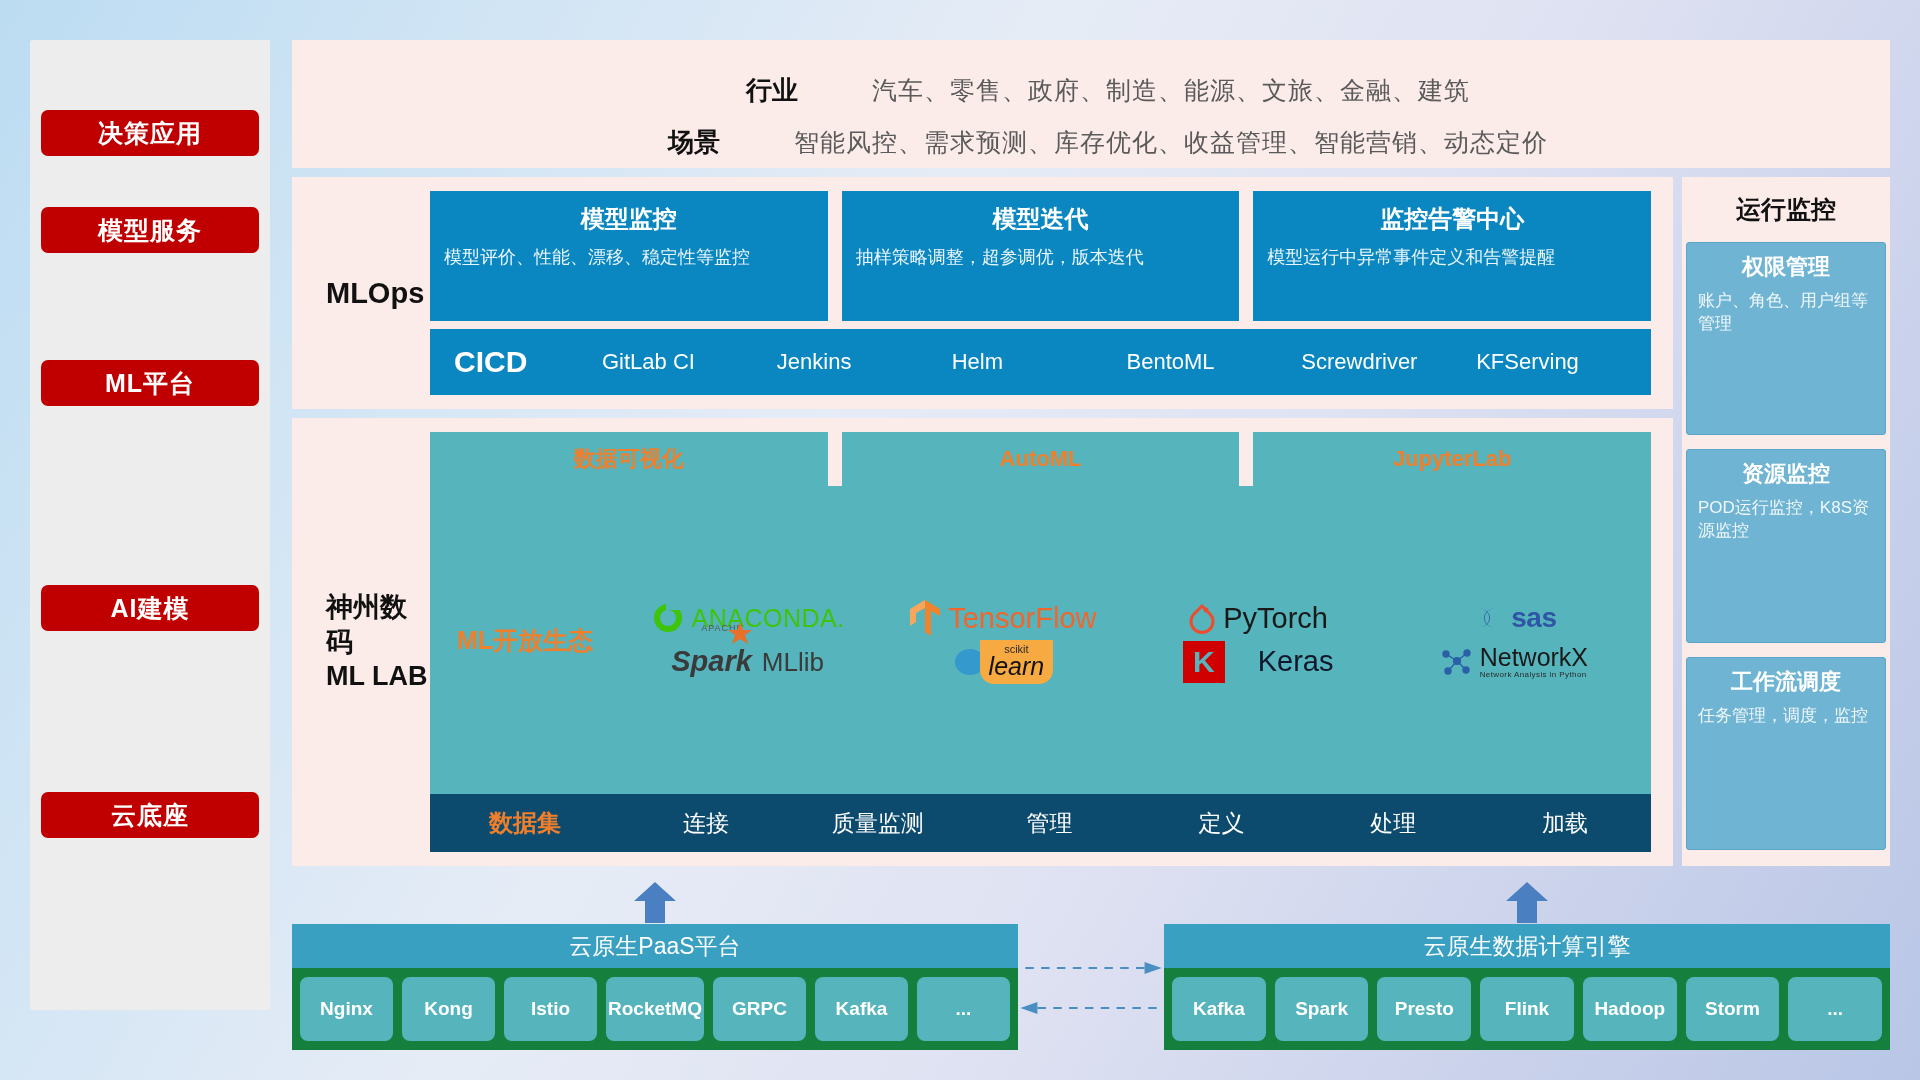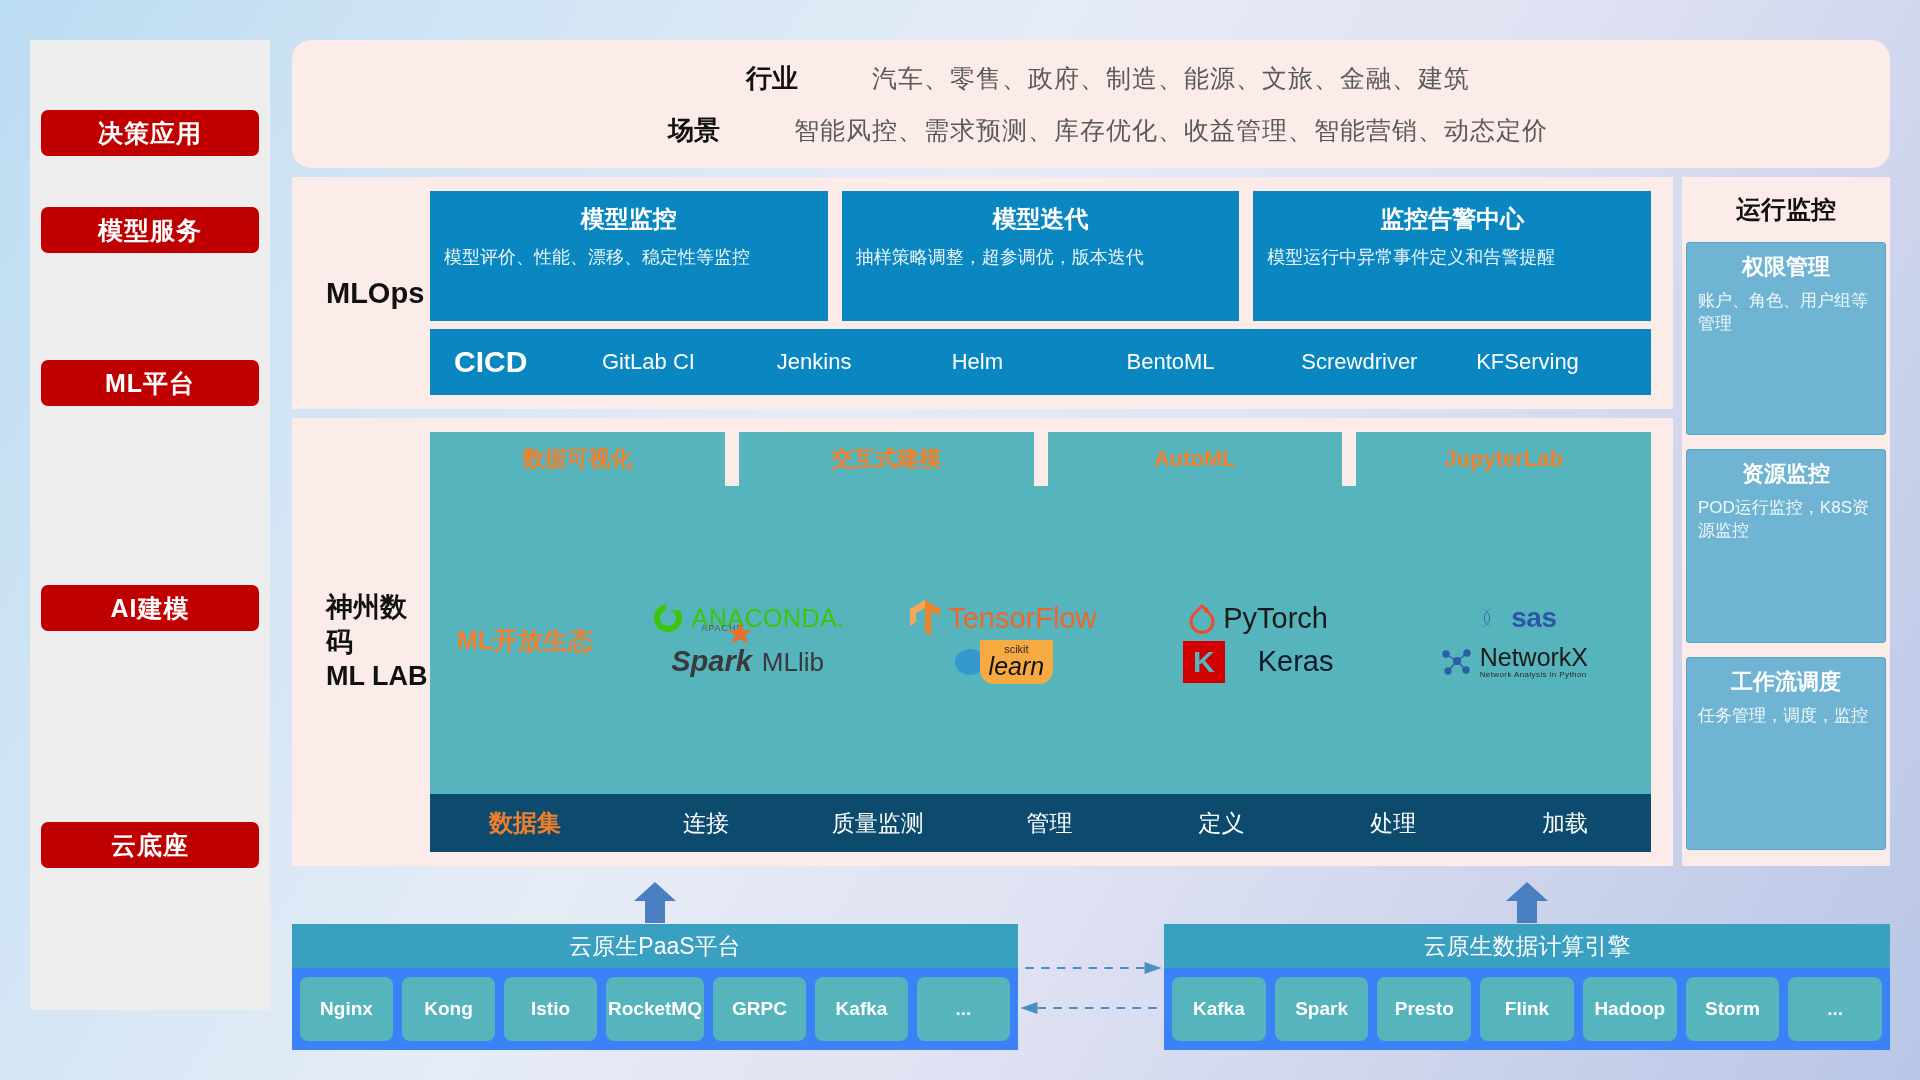--- a/index.html
+++ b/index.html
@@ -36,21 +36,21 @@
     letter-spacing:1px;
     position:absolute; left:11px;
   }
 
   
   .stack { flex:1; display:flex; flex-direction:column; gap:9px; position:relative; }
 
   .band { background:#fcece9; display:flex; align-items:center; }
 
   
-  .band-top { height:128px; padding: 0 0 0 34px; flex-direction:column; justify-content:center;border-radius:19px; }
+  .band-top { height:128px; padding: 0 0 0 34px; flex-direction:column; justify-content:flex-end; }
   .kv { display:flex; align-items:center; height:52px; }
   .kv-key { width:126px; font-size:26px; font-weight:bold; color:#111; }
   .kv-val { font-size:25px; color:#5a5a5a; letter-spacing:1px; }
 
   
   .band-ai { height:76px; padding-left:34px; gap:0; }
   .ai-label { width:126px; font-size:26px; font-weight:bold; color:#111; }
   .ai-items { flex:1; display:flex; gap:0; justify-content:space-between; padding-right:22px; }
   .ai-chip {
     width:252px; height:48px; background:#c0c0c0; color:#7b7b7b;
@@ -128,21 +128,21 @@
   .arrow-up {
     width:46px; height:42px; position:absolute; top:-1px;
     left:50%; transform:translateX(-50%);
   }
   .bar-head {
     height:44px; background:#3aa0c2; color:#fff;
     display:flex; align-items:center; justify-content:center;
     font-size:23px; margin-top:42px;
   }
   .bar-body {
-    background:#3b82f6; padding:9px 8px; display:flex; gap:9px; flex:1;
+    background:#15803d; padding:9px 8px; display:flex; gap:9px; flex:1;
   }
   .tile {
     flex:1; background:#56b4bc; border-radius:8px; color:#fff;
     display:flex; align-items:center; justify-content:center; text-align:center;
     font-size:19px; font-weight:bold; line-height:1.08; padding:2px;
   }
 </style>
 </head>
 <body>
 
@@ -154,21 +154,21 @@
       </div>
     <div class="rail-pill" style="top:70px">
         <span>决策应用</span>
       </div>
     <div class="rail-pill" style="top:320px">
         <span>ML平台</span>
       </div>
     <div class="rail-pill" style="top:545px">
         <span>AI建模</span>
       </div>
-    <div class="rail-pill" style="top:782px">
+    <div class="rail-pill" style="top:752px">
         <span>云底座</span>
       </div>
   </div>
 
   <div class="stack">
 
     <div class="band band-top">
       <div class="kv">
         <div class="kv-key">行业</div>
         <div class="kv-val">汽车、零售、政府、制造、能源、文旅、金融、建筑</div>
@@ -219,21 +219,20 @@
           <div class="lab-label">
             <div>
               <div>神州数码</div>
               <div>ML LAB</div>
             </div>
           </div>
           <div class="lab-body">
 
             <div class="lab-tabs">
               <div class="lab-tab">数据可视化</div>
-              <div class="lab-tab">交互式建模</div>
               <div class="lab-tab">AutoML</div>
               <div class="lab-tab">JupyterLab</div>
             </div>
 
             <div class="lab-eco">
               <div class="eco-label">ML开放生态</div>
               <div class="eco-logos">
 
                 <div class="logo">
                   <svg width="34" height="34" viewBox="0 0 34 34">

